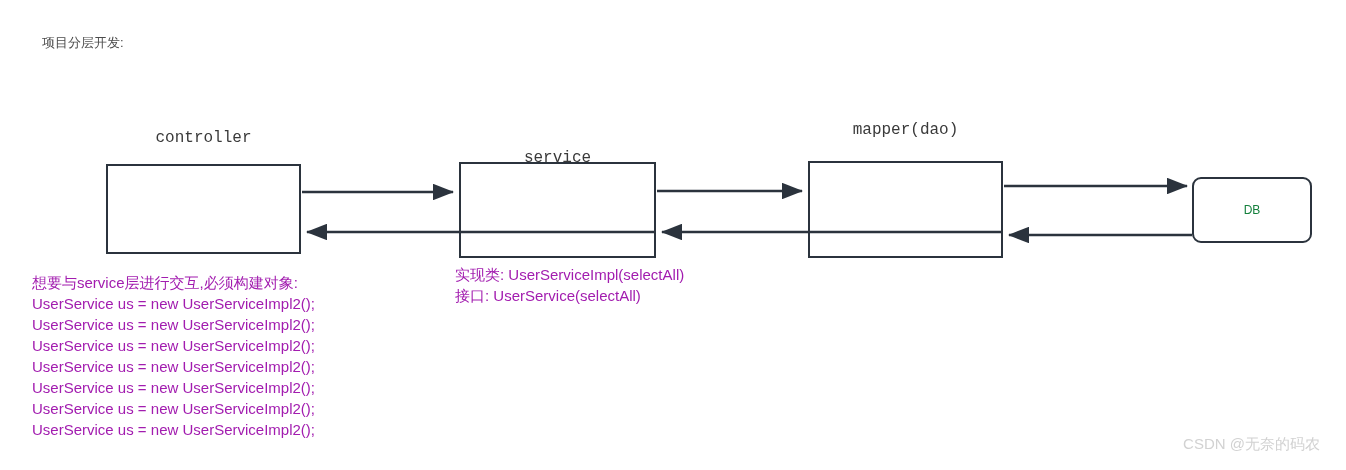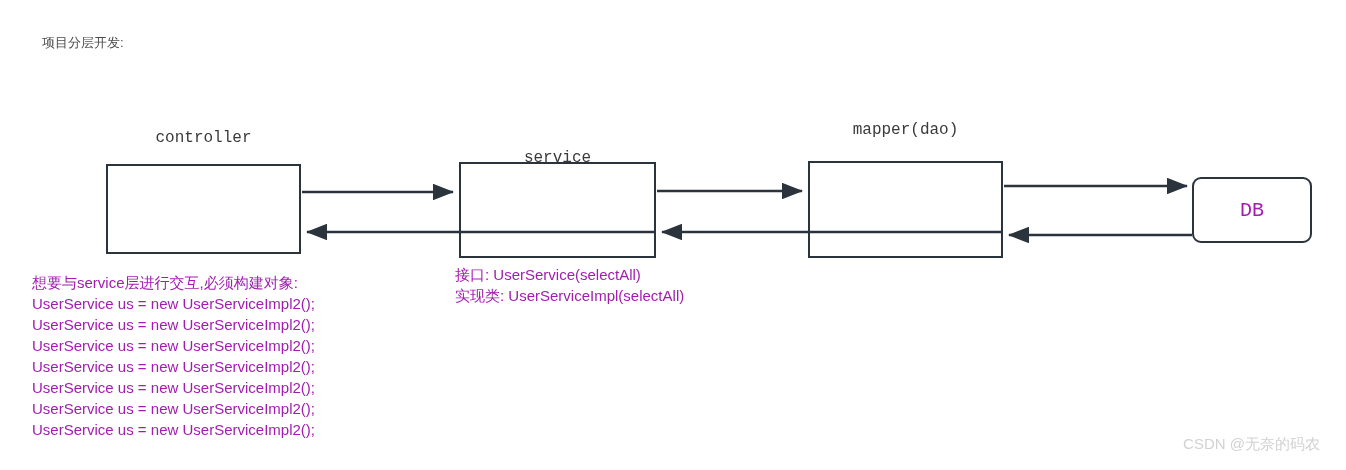--- a/index.html
+++ b/index.html
@@ -46,23 +46,22 @@
     position: absolute;
     background: #ffffff;
     border: 2.5px solid #2b333d;
     border-radius: 9px;
     box-sizing: border-box;
     display: flex;
     align-items: center;
     justify-content: center;
   }
   .db-text {
-    font-size: 20px;
-    color: #a21caf;
-    font-family: Liberation Mono, monospace;
+    font-size: 12px;
+    color: #15803d;
   }
   .note-block {
     position: absolute;
     font-size: 15px;
     line-height: 21px;
     color: #a21caf;
     white-space: nowrap;
   }
   .note-line {
     display: block;
@@ -132,19 +131,19 @@
     <span class="note-line">UserService us = new UserServiceImpl2();</span>
     <span class="note-line">UserService us = new UserServiceImpl2();</span>
     <span class="note-line">UserService us = new UserServiceImpl2();</span>
     <span class="note-line">UserService us = new UserServiceImpl2();</span>
     <span class="note-line">UserService us = new UserServiceImpl2();</span>
     <span class="note-line">UserService us = new UserServiceImpl2();</span>
     <span class="note-line">UserService us = new UserServiceImpl2();</span>
   </div>
 
   <div class="note-block" style="left:455px; top:264px;">
+    <span class="note-line">实现类: UserServiceImpl(selectAll)</span>
     <span class="note-line">接口: UserService(selectAll)</span>
-    <span class="note-line">实现类: UserServiceImpl(selectAll)</span>
   </div>
 
   <div class="watermark">CSDN @无奈的码农</div>
 
 </div>
 
 </body></html>

